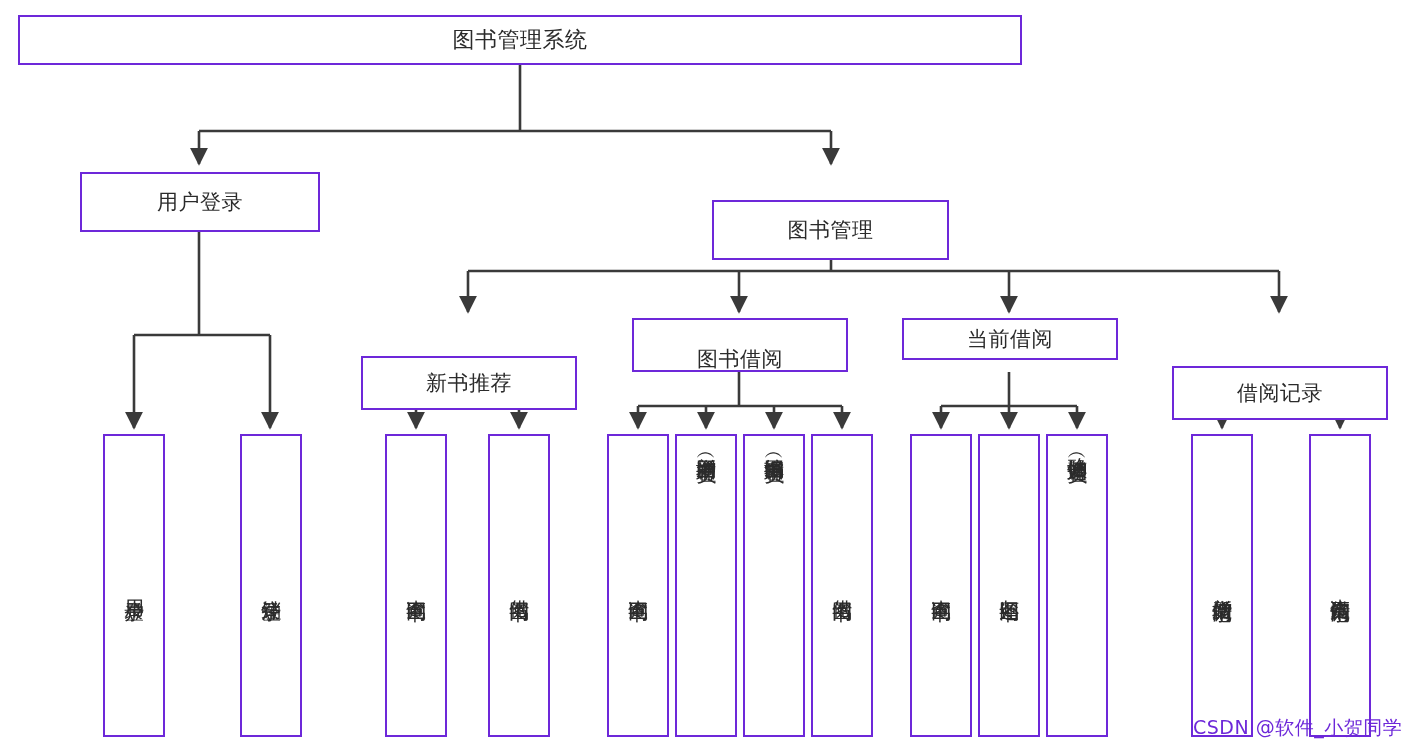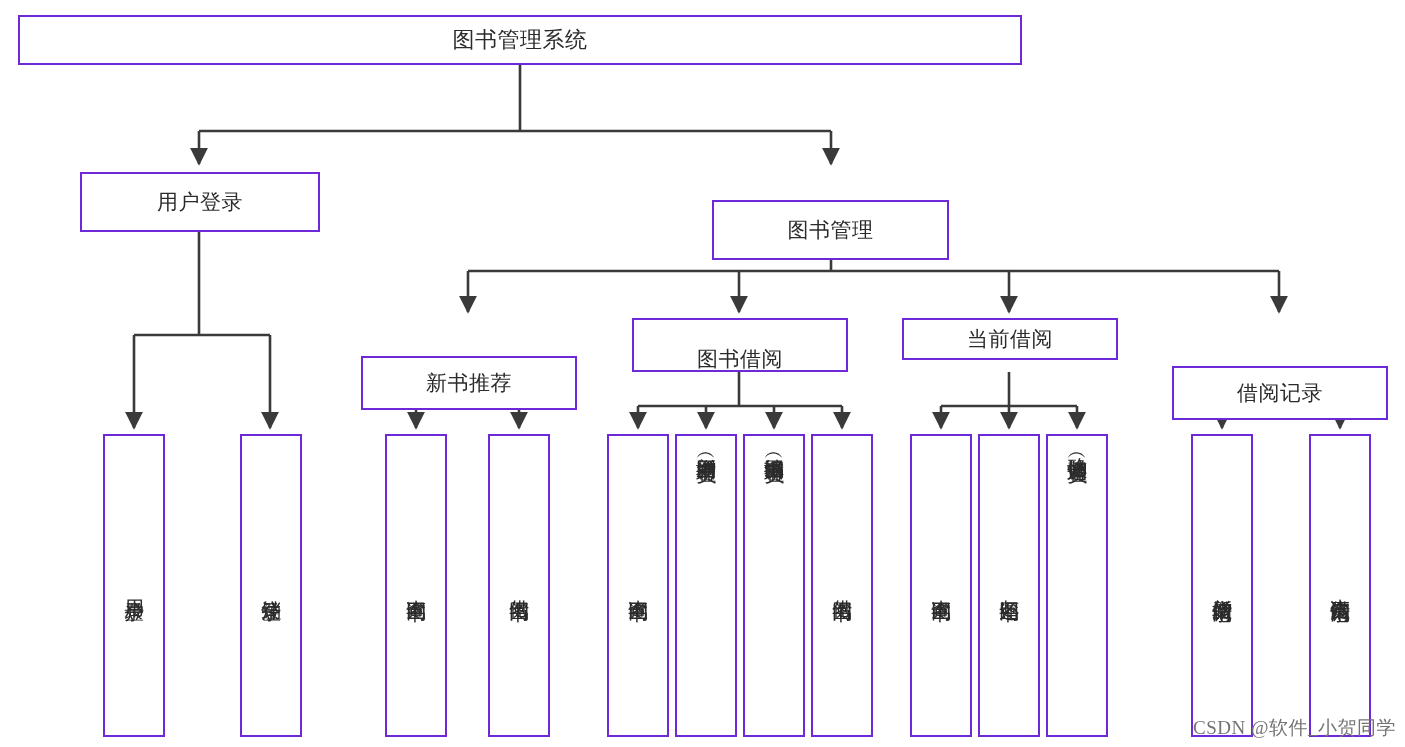--- a/index.html
+++ b/index.html
@@ -60,26 +60,25 @@
     line-height: 1.18;
     letter-spacing: 1px;
     white-space: nowrap;
   }
   .node.vert.centered {
     align-items: center;
     padding-top: 0;
   }
   .watermark {
     position: absolute;
-    color: #737373;
+    color: #6d28d9;
     font-size: 19px;
     white-space: nowrap;
     letter-spacing: 0.5px;
     pointer-events: none;
-    font-family: Liberation Serif, serif;
   }
 </style>
 </head>
 <body>
 
 <div id="diagram-root">
 
   <svg id="diagram-svg" viewBox="0 0 1405 747" xmlns="http://www.w3.org/2000/svg">
     <defs>
       <marker id="arrow" viewBox="0 0 10 10" refX="9" refY="5" markerWidth="7" markerHeight="7" orient="auto-start-reverse">

